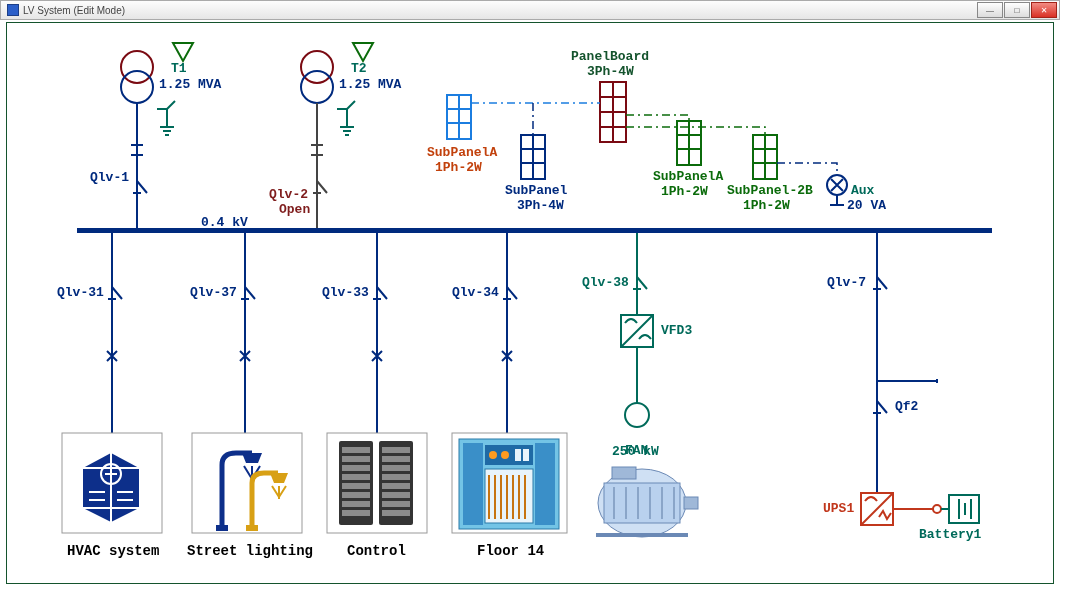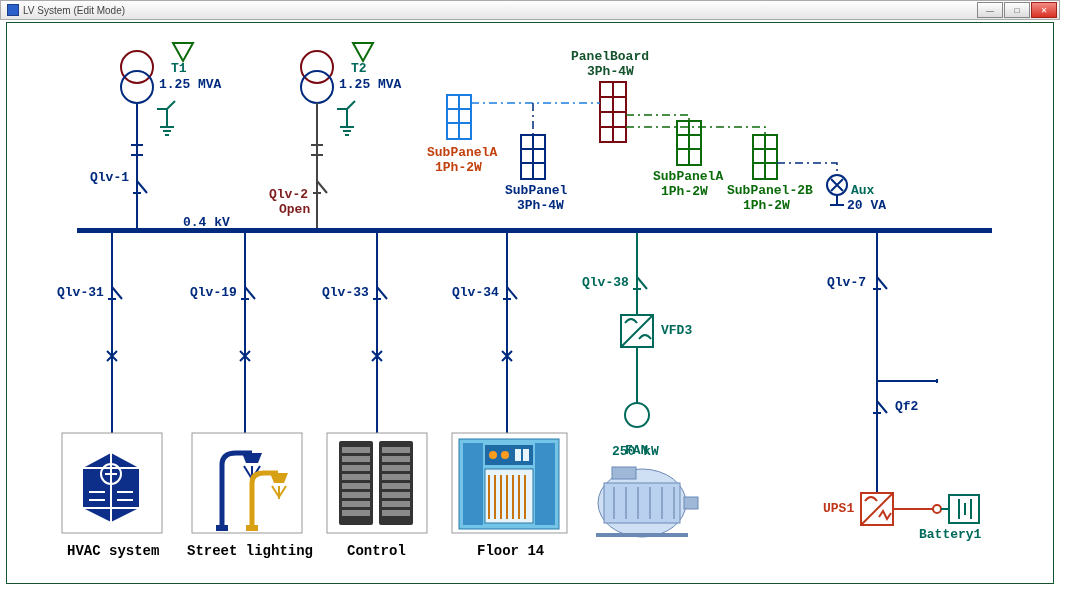--- a/index.html
+++ b/index.html
@@ -277,42 +277,42 @@
 
     <span class="lbl teal" style="left:164px;top:38px">T1</span>
     <span class="lbl" style="left:152px;top:54px">1.25 MVA</span>
     <span class="lbl teal" style="left:344px;top:38px">T2</span>
     <span class="lbl" style="left:332px;top:54px">1.25 MVA</span>
 
     <span class="lbl" style="left:83px;top:147px">Qlv-1</span>
     <span class="lbl black" style="left:262px;top:164px">Qlv-2</span>
     <span class="lbl black" style="left:272px;top:179px">Open</span>
 
-    <span class="lbl" style="left:176px;top:192px">0.4 kV</span>
+    <span class="lbl" style="left:194px;top:192px">0.4 kV</span>
 
     <span class="lbl maroon" style="left:564px;top:26px">PanelBoard</span>
     <span class="lbl maroon" style="left:580px;top:41px">3Ph-4W</span>
 
     <span class="lbl blue" style="left:420px;top:122px">SubPanelA</span>
     <span class="lbl blue" style="left:428px;top:137px">1Ph-2W</span>
 
     <span class="lbl" style="left:498px;top:160px">SubPanel</span>
     <span class="lbl" style="left:510px;top:175px">3Ph-4W</span>
 
     <span class="lbl green" style="left:646px;top:146px">SubPanelA</span>
     <span class="lbl green" style="left:654px;top:161px">1Ph-2W</span>
 
     <span class="lbl green" style="left:720px;top:160px">SubPanel-2B</span>
     <span class="lbl green" style="left:736px;top:175px">1Ph-2W</span>
 
     <span class="lbl teal" style="left:844px;top:160px">Aux</span>
     <span class="lbl" style="left:840px;top:175px">20 VA</span>
 
     <span class="lbl" style="left:50px;top:262px">Qlv-31</span>
-    <span class="lbl" style="left:183px;top:262px">Qlv-19</span>
+    <span class="lbl" style="left:183px;top:262px">Qlv-37</span>
     <span class="lbl" style="left:315px;top:262px">Qlv-33</span>
     <span class="lbl" style="left:445px;top:262px">Qlv-34</span>
     <span class="lbl teal" style="left:575px;top:252px">Qlv-38</span>
     <span class="lbl" style="left:820px;top:252px">Qlv-7</span>
 
     <span class="lbl teal" style="left:654px;top:300px">VFD3</span>
     <span class="lbl teal" style="left:618px;top:420px">FAN</span>
     <span class="lbl teal" style="left:605px;top:421px">250 kW</span>
 
     <span class="lbl" style="left:888px;top:376px">Qf2</span>

